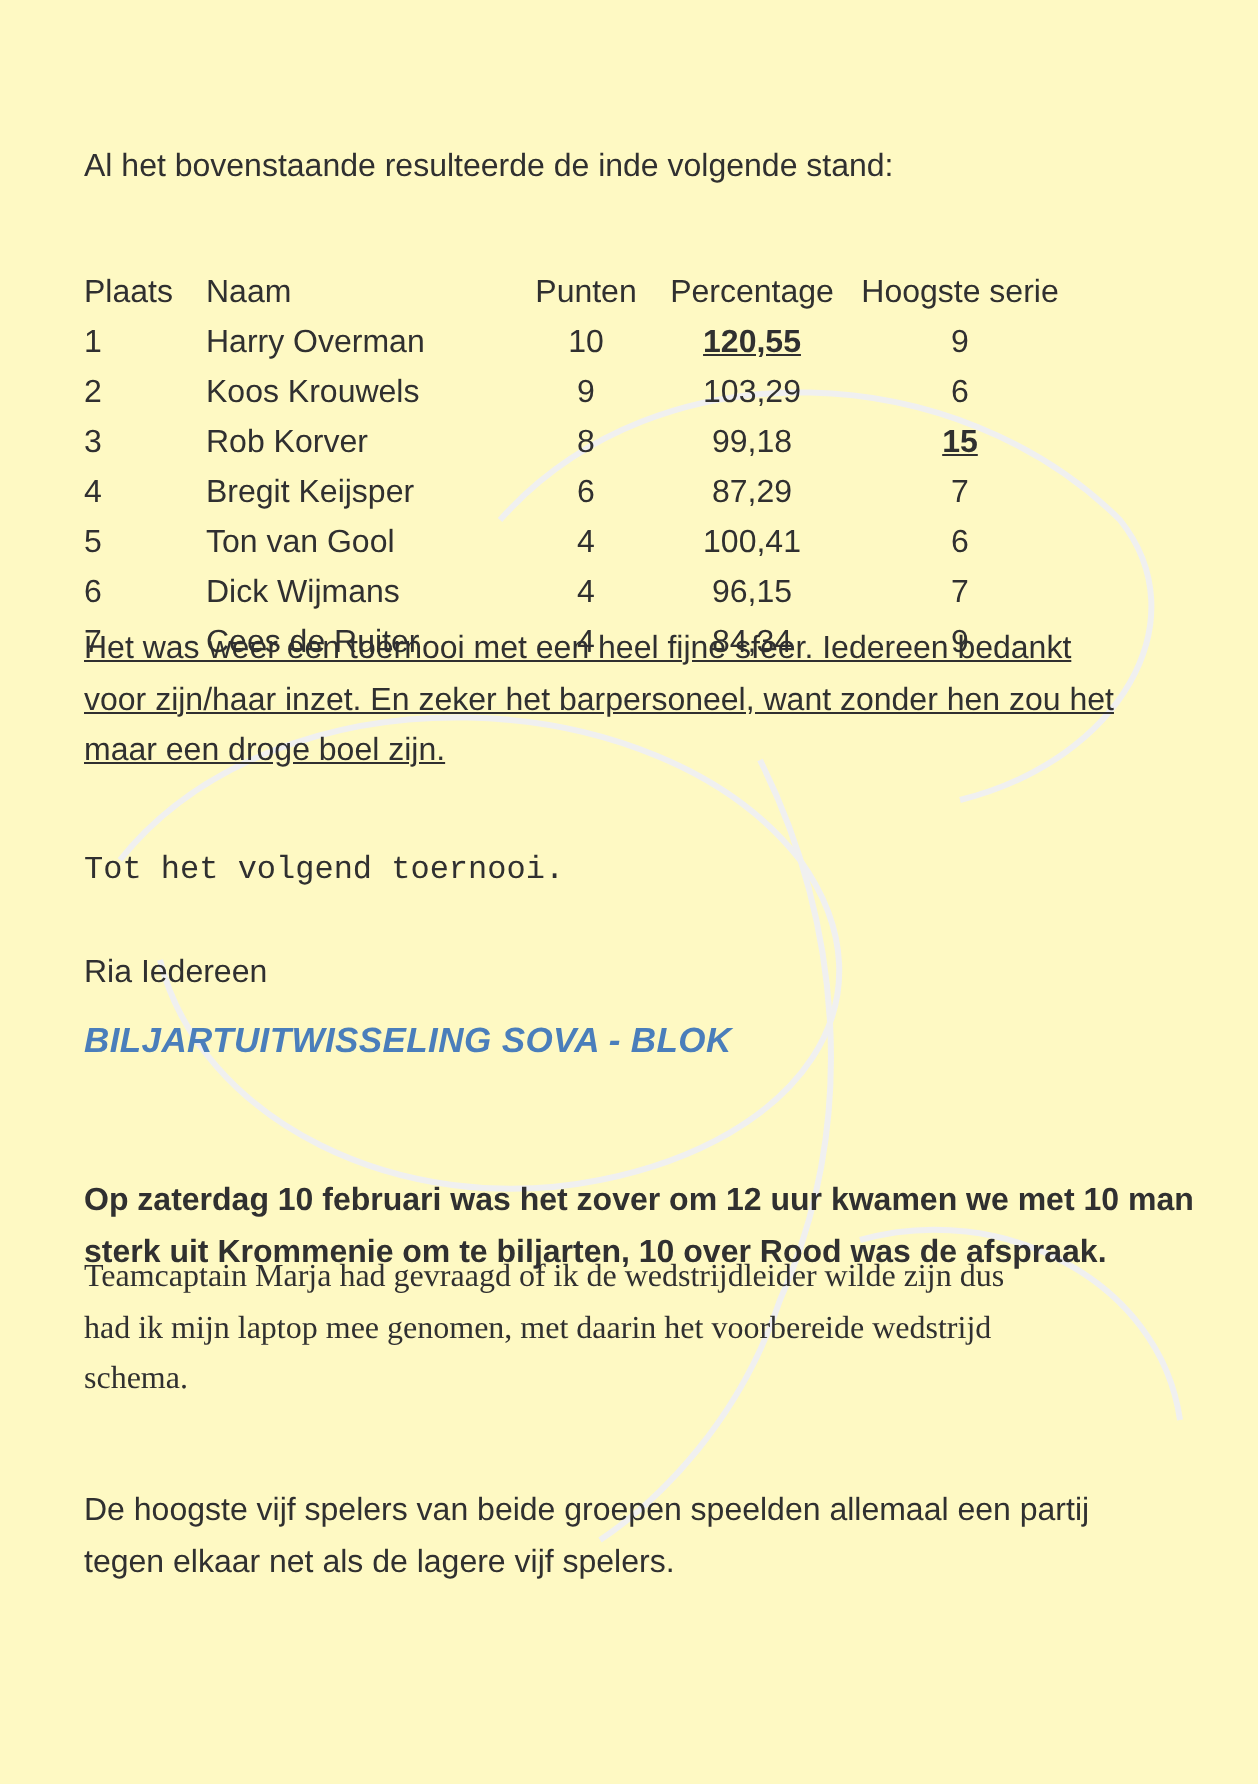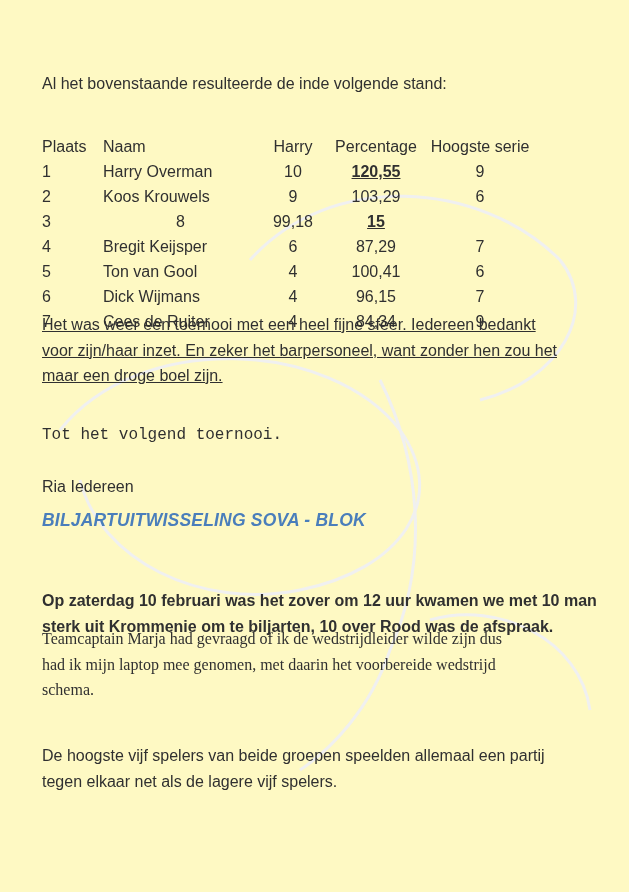--- a/index.html
+++ b/index.html
@@ -62,21 +62,21 @@
       <path d="M 430 620 C 500 600, 580 640, 590 710"></path>
     </g>
   </svg>
 
   <div class="block para intro">Al het bovenstaande resulteerde de inde volgende stand:</div>
 
   <div class="block standings">
     <div class="trow">
       <div class="cell c-plaats">Plaats</div>
       <div class="cell c-naam">Naam</div>
-      <div class="cell c-punten">Harry</div>
+      <div class="cell c-punten">Punten</div>
       <div class="cell c-pct">Percentage</div>
       <div class="cell c-serie">Hoogste serie</div>
     </div>
 
     <div class="trow">
       <div class="cell c-plaats">1</div>
       <div class="cell c-naam">Harry Overman</div>
       <div class="cell c-punten">10</div>
       <div class="cell c-pct emph">120,55</div>
       <div class="cell c-serie">9</div>
@@ -85,20 +85,21 @@
     <div class="trow">
       <div class="cell c-plaats">2</div>
       <div class="cell c-naam">Koos Krouwels</div>
       <div class="cell c-punten">9</div>
       <div class="cell c-pct">103,29</div>
       <div class="cell c-serie">6</div>
     </div>
 
     <div class="trow">
       <div class="cell c-plaats">3</div>
+      <div class="cell c-naam">Rob Korver</div>
       <div class="cell c-punten">8</div>
       <div class="cell c-pct">99,18</div>
       <div class="cell c-serie emph">15</div>
     </div>
 
     <div class="trow">
       <div class="cell c-plaats">4</div>
       <div class="cell c-naam">Bregit Keijsper</div>
       <div class="cell c-punten">6</div>
       <div class="cell c-pct">87,29</div>

